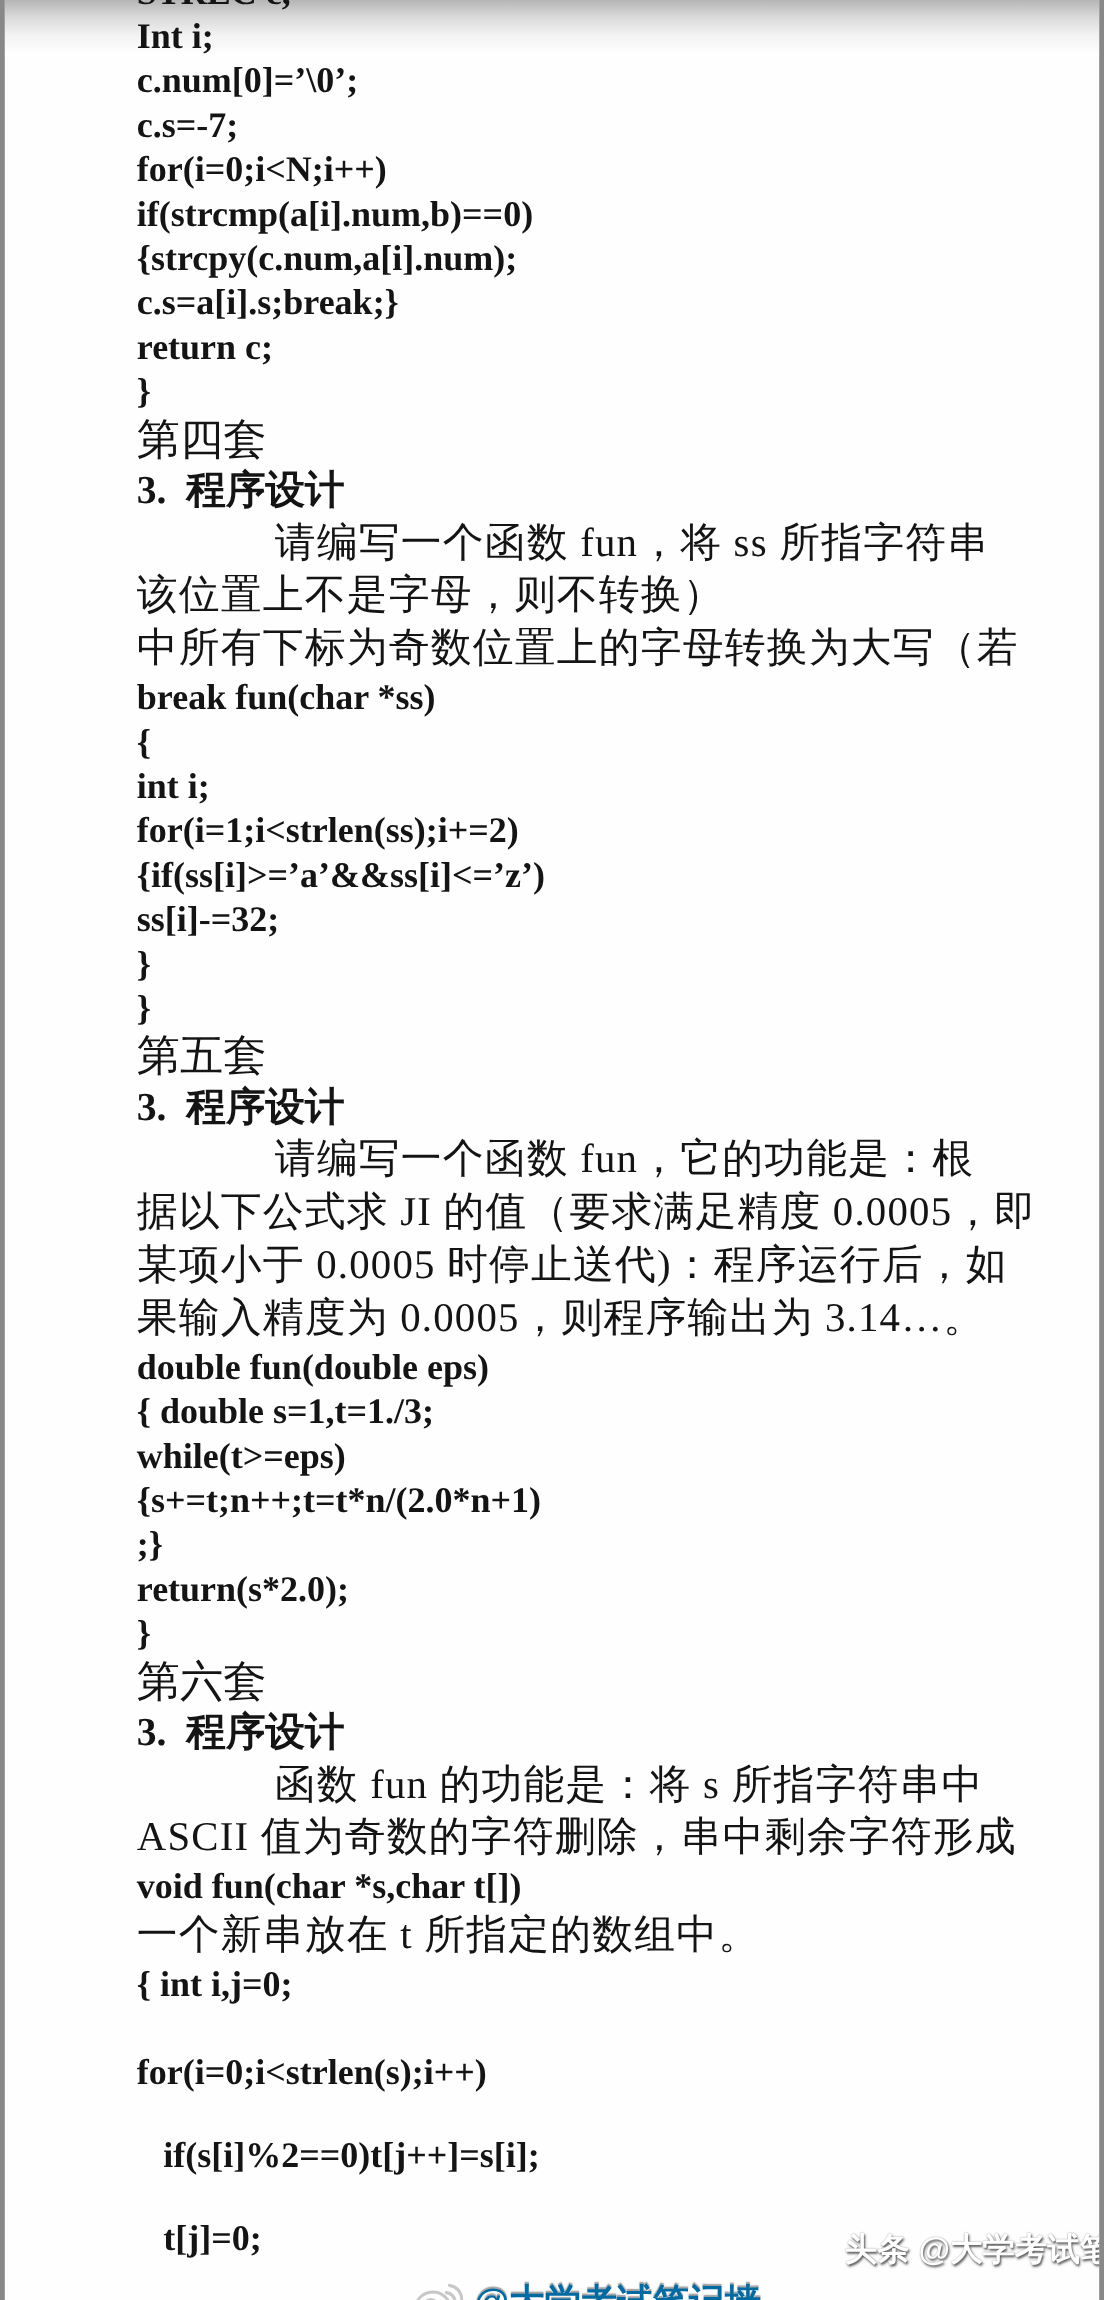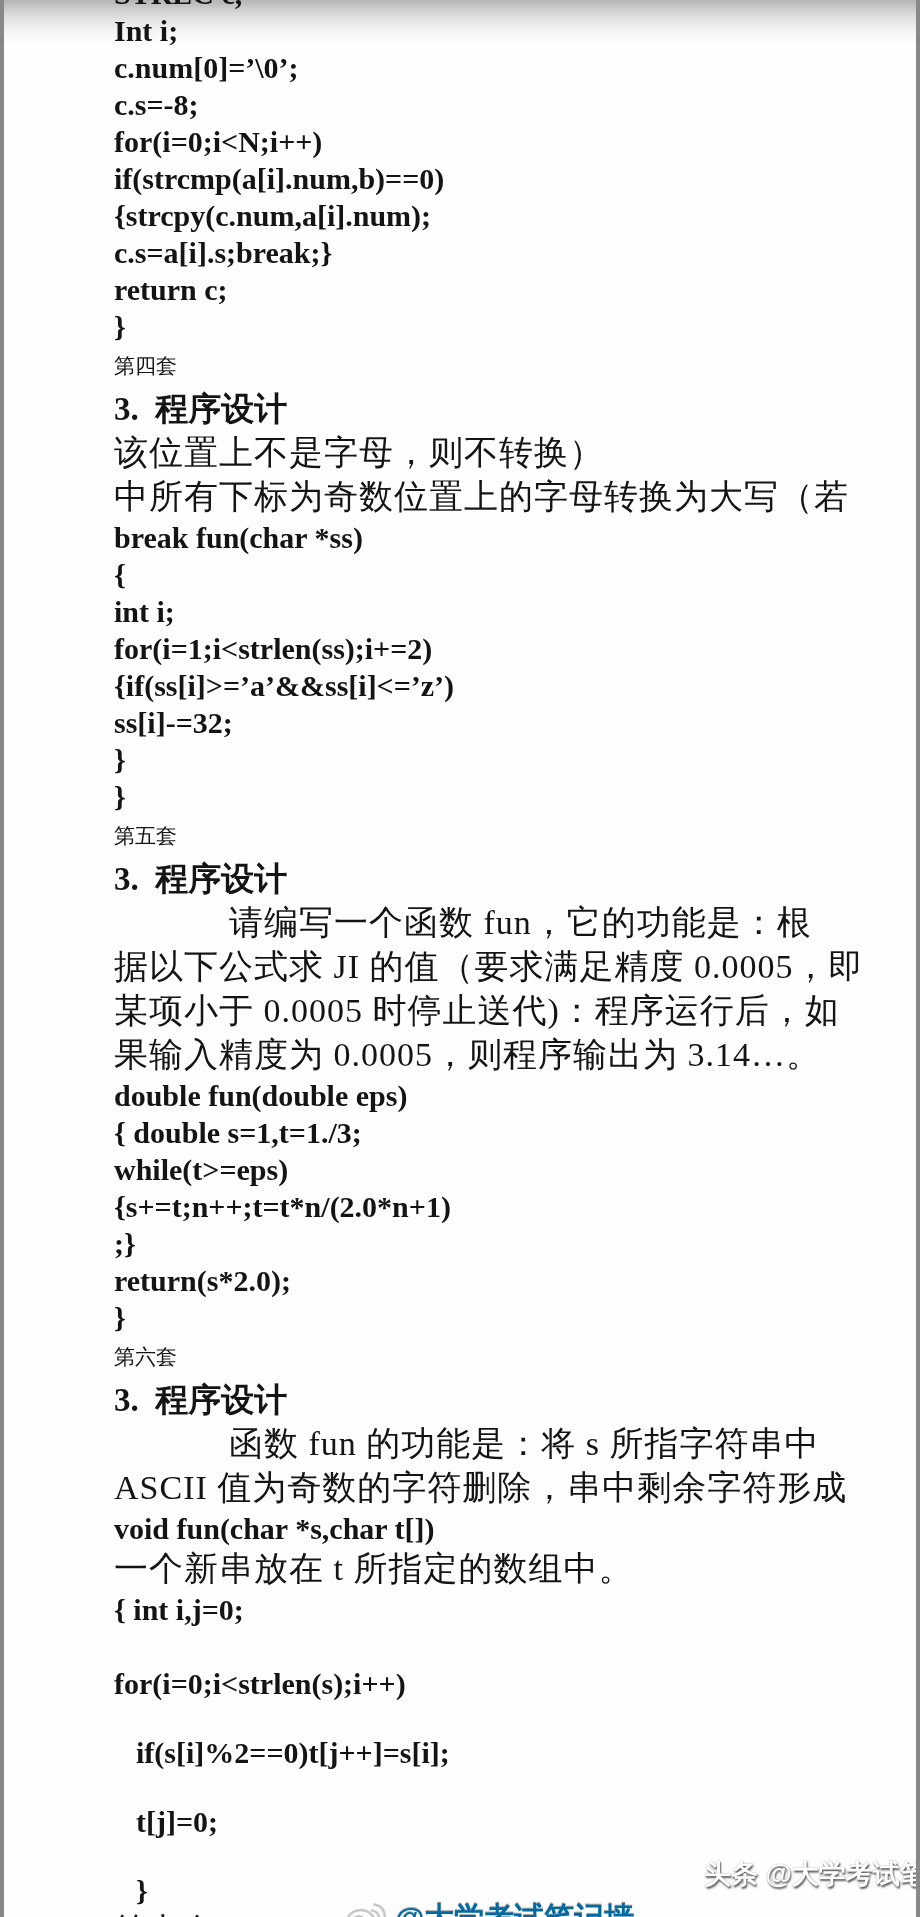--- a/index.html
+++ b/index.html
@@ -32,21 +32,21 @@
   .code {
     font-family: "Liberation Serif", "DejaVu Serif", serif;
     font-weight: bold;
     font-size: 30px;
     line-height: 37px;
   }
   .code-cut { margin-top: -25px; }   
   .code-in { padding-left: 22px; margin-top: 32px; }    
   
   .cn-set {
-    font-size: 21px;
+    font-size: 36px;
     line-height: 42px;
     font-weight: normal;
   }
   
   .cn-item {
     font-size: 33px;
     line-height: 44px;
     font-weight: 600;
   }
   
@@ -93,29 +93,30 @@
 </head>
 <body>
 
 <div class="page">
   <div class="top-fade"></div>
 
   <div class="doc">
       <div class="line code code-cut">STREC c,</div>
       <div class="line code">Int i;</div>
       <div class="line code">c.num[0]=’\0’;</div>
-      <div class="line code">c.s=-8;</div>
+      <div class="line code">c.s=-7;</div>
       <div class="line code">for(i=0;i&lt;N;i++)</div>
       <div class="line code">if(strcmp(a[i].num,b)==0)</div>
       <div class="line code">{strcpy(c.num,a[i].num);</div>
       <div class="line code">c.s=a[i].s;break;}</div>
       <div class="line code">return c;</div>
       <div class="line code">}</div>
       <div class="line cn-set">第四套</div>
       <div class="line cn-item">3.  程序设计</div>
+      <div class="line cn cn-indent">请编写一个函数 fun，将 ss 所指字符串</div>
       <div class="line cn">该位置上不是字母，则不转换）</div>
       <div class="line cn">中所有下标为奇数位置上的字母转换为大写（若</div>
       <div class="line code">break fun(char *ss)</div>
       <div class="line code">{</div>
       <div class="line code">int i;</div>
       <div class="line code">for(i=1;i&lt;strlen(ss);i+=2)</div>
       <div class="line code">{if(ss[i]&gt;=’a’&amp;&amp;ss[i]&lt;=’z’)</div>
       <div class="line code">ss[i]-=32;</div>
       <div class="line code">}</div>
       <div class="line code">}</div>

